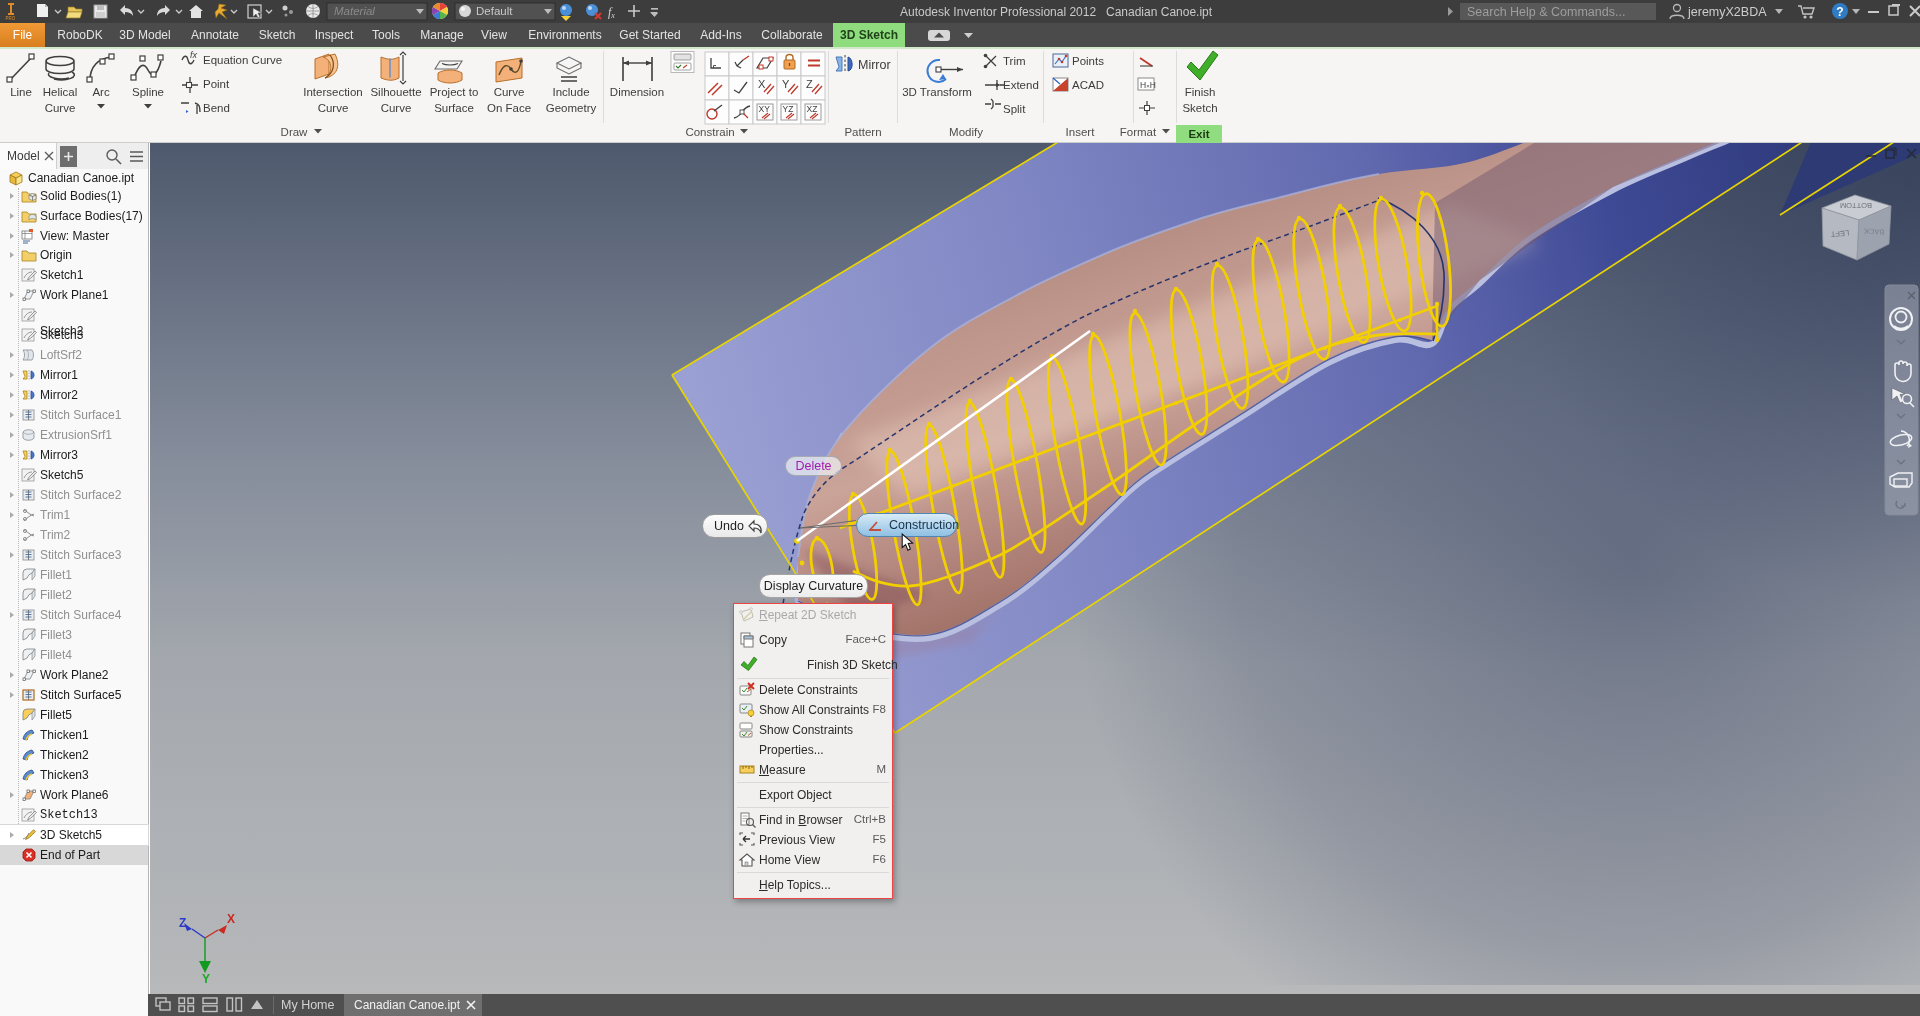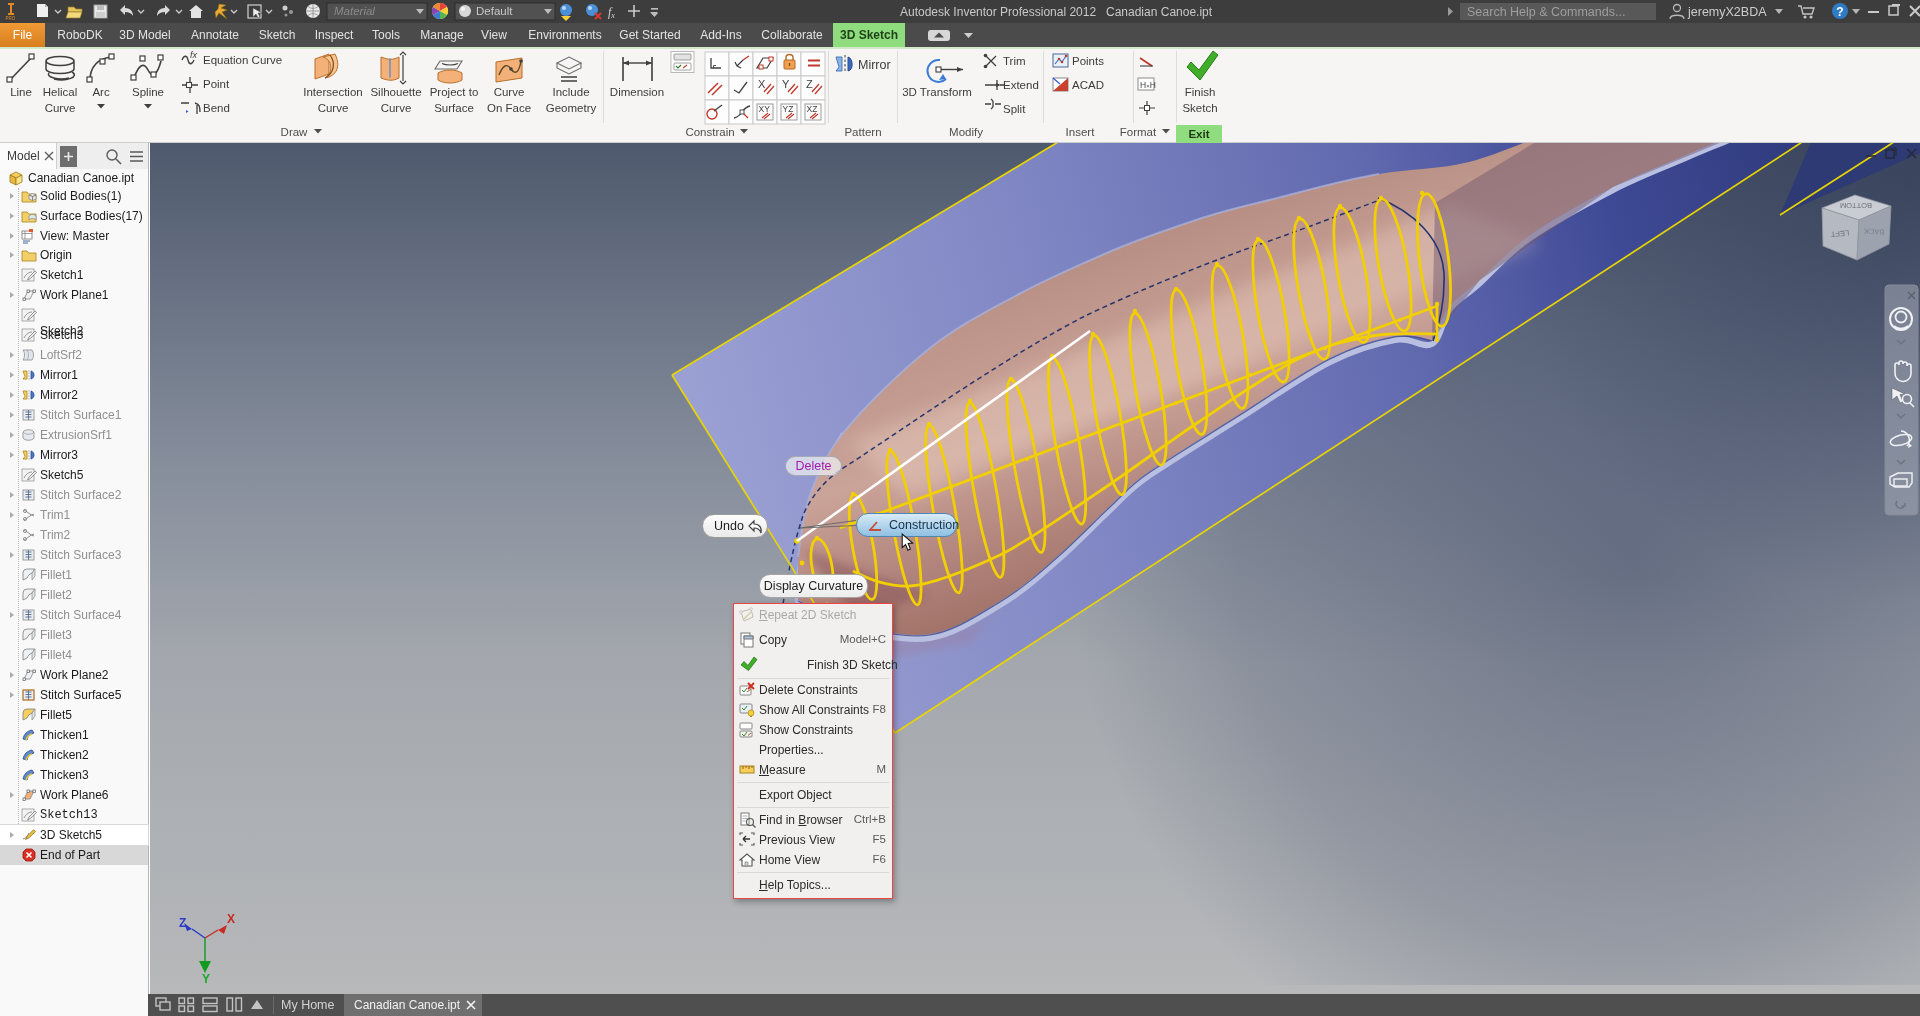--- a/index.html
+++ b/index.html
@@ -935,21 +935,21 @@
 <svg class="abs" style="left:900px;top:533px" width="16" height="20" viewBox="0 0 16 20">
   <path d="M2.2 1 L2.2 14.5 L5.6 11.6 L7.9 17.2 L10.4 16 L8.2 10.5 L12.7 10 Z" fill="#fff" stroke="#111" stroke-width="1.05"></path>
 </svg>
 
 <div class="abs" id="cmenu">
   <div class="mi dis" style="top:1px;">
       <span class="lab"><u>R</u>epeat 2D Sketch</span>
     </div>
   <div class="mi" style="top:26px;">
       <span class="lab">Copy</span>
-      <span class="sc">Model+C</span>
+      <span class="sc">Face+C</span>
     </div>
   <div class="mi" style="top:51px;margin-left:48px;">
       <span class="lab">Finish 3D Sketch</span>
     </div>
   <div class="msep" style="top:74px;"></div>
   <div class="mi" style="top:76px;">
       <span class="lab">Delete Constraints</span>
     </div>
   <div class="mi" style="top:96px;">
       <span class="lab">Show All Constraints</span>

